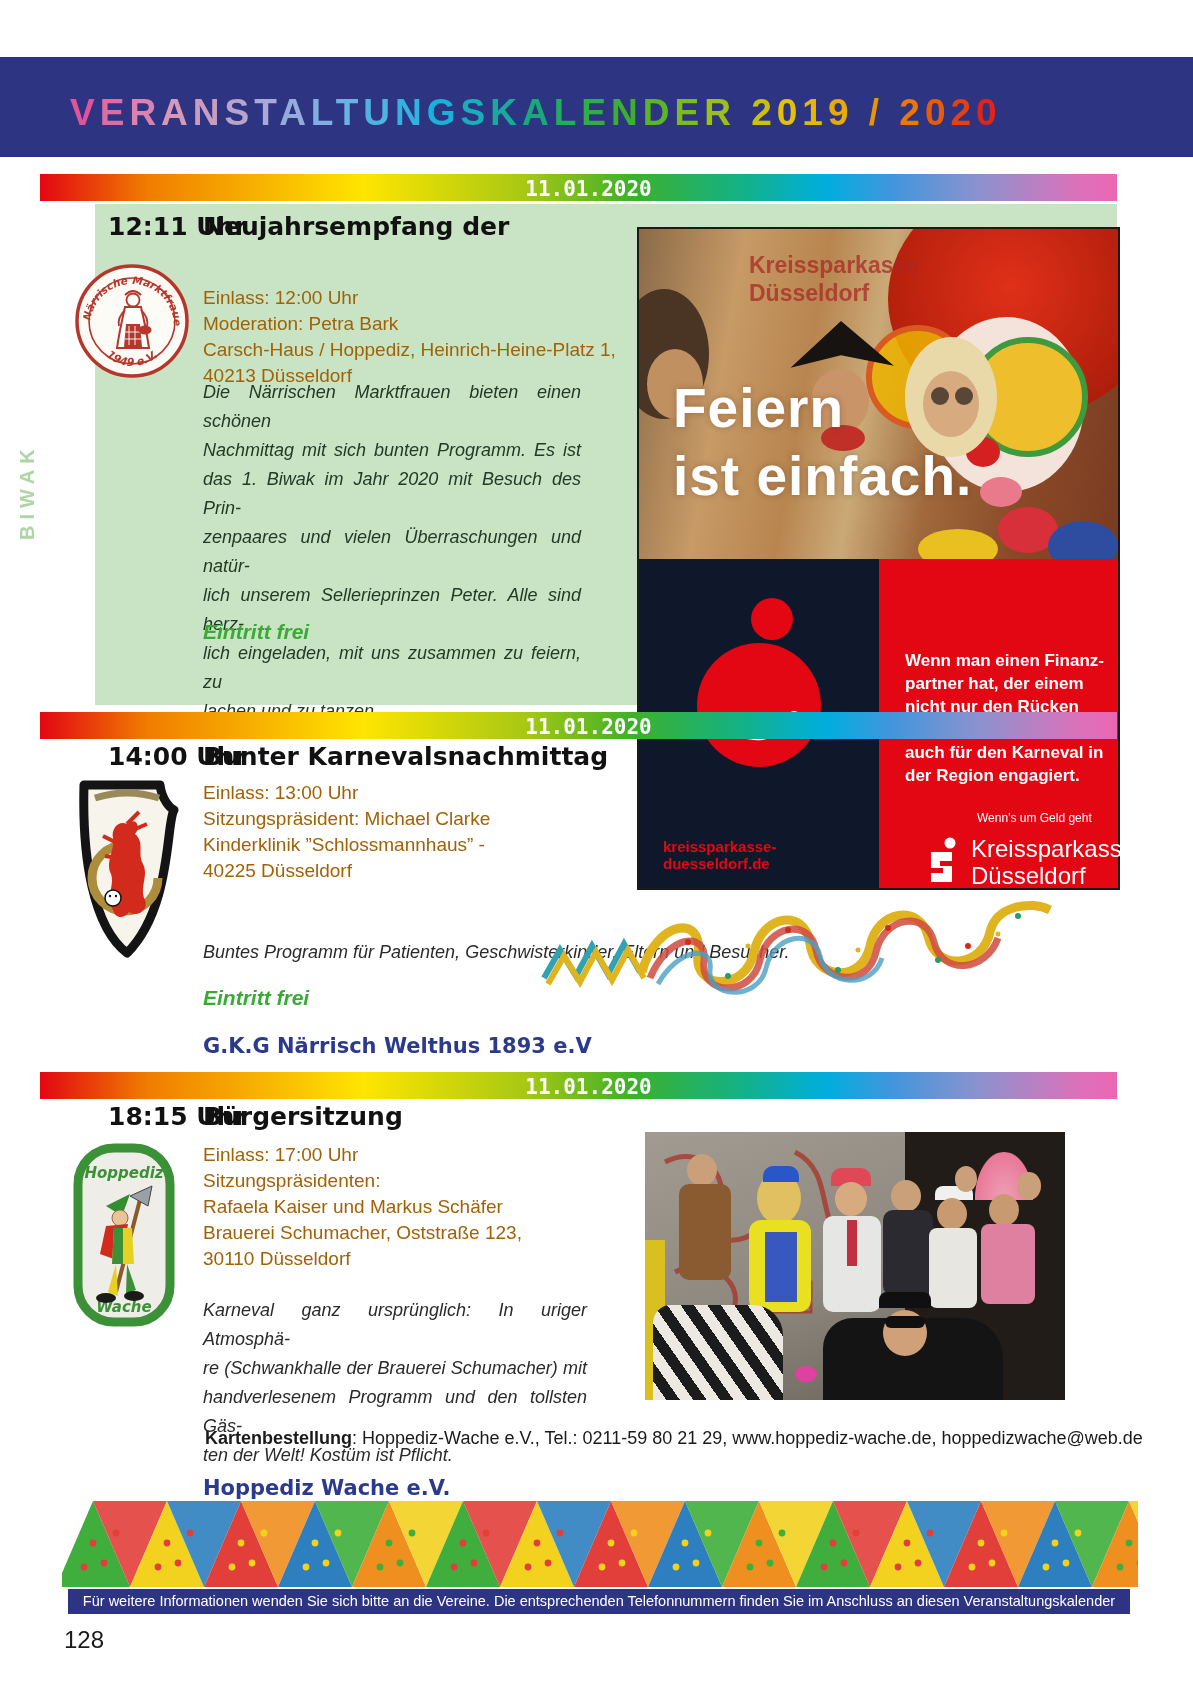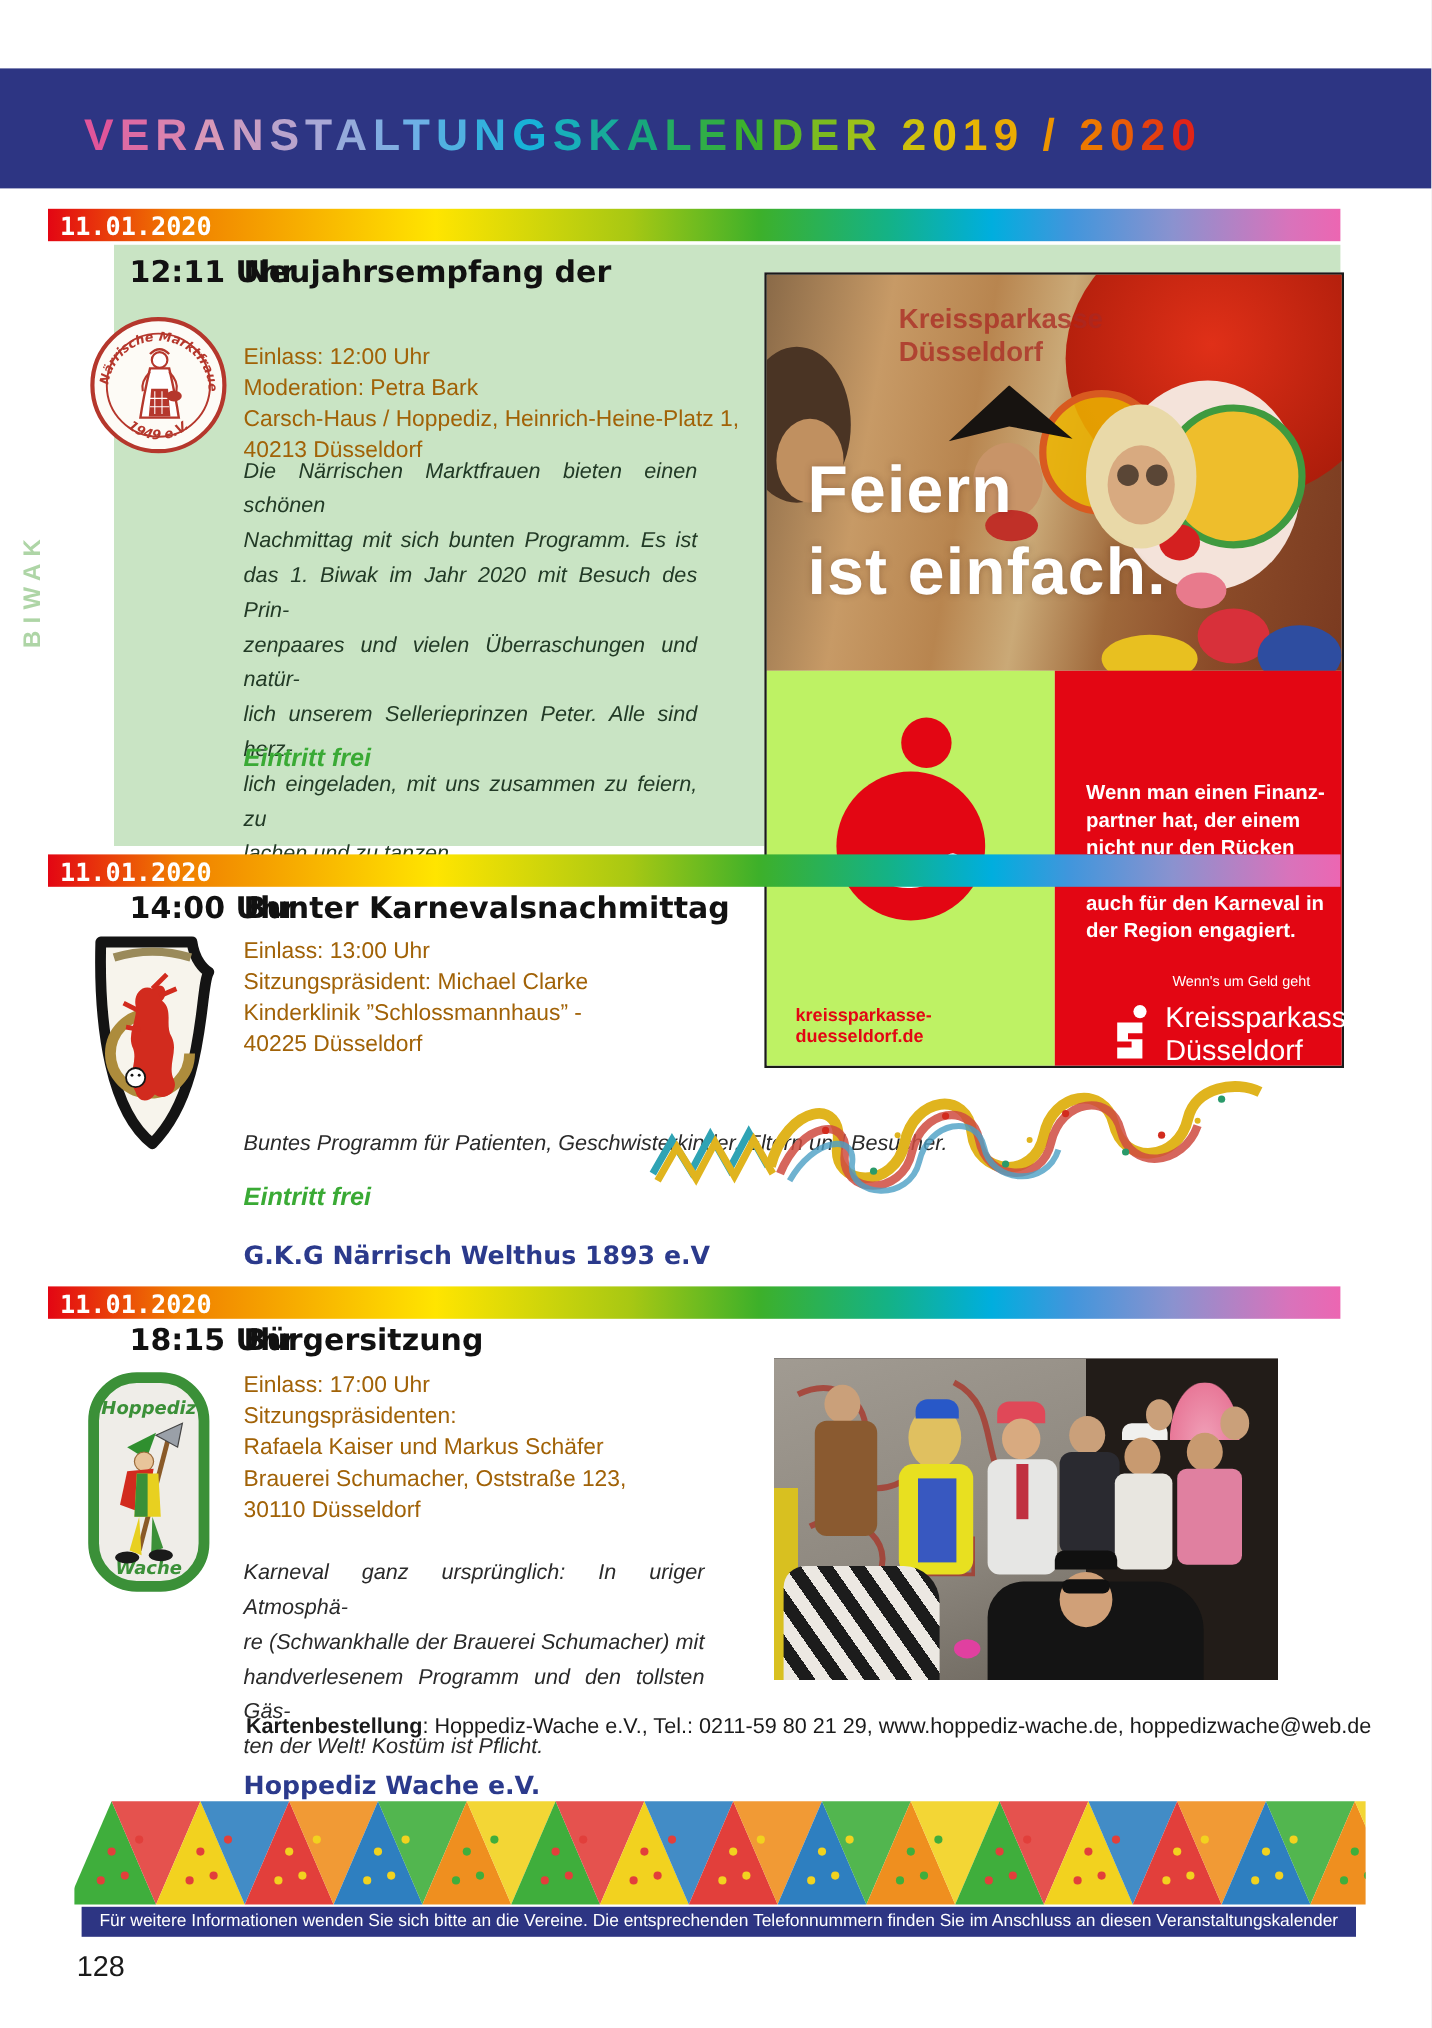--- a/index.html
+++ b/index.html
@@ -2,41 +2,41 @@
 <html><head>
 <meta charset="utf-8">
 <style>
   html,body{margin:0;padding:0;background:#e8e8e8;font-family:"Liberation Sans",sans-serif;}
   #page{position:relative;width:1193px;height:1690px;background:#fff;margin:0 auto;overflow:hidden;}
   .abs{position:absolute;}
   .headerbar{left:0;top:57px;width:1193px;height:100px;background:#2d3583;}
   .pagetitle{left:70px;top:92px;font-family:"Liberation Sans",sans-serif;font-weight:bold;font-size:37px;letter-spacing:5px;white-space:nowrap;}
   .sidelabel{left:16px;top:540px;transform:rotate(-90deg);transform-origin:0 0;width:150px;
     font-weight:bold;font-size:20px;letter-spacing:6px;color:#aed5a6;font-family:"Liberation Sans",sans-serif;}
-  .datebar{left:40px;width:1077px;height:27px;box-sizing:border-box;padding:3px 0 0 10px;
-    color:#fff;font-family:"DejaVu Sans Mono",monospace;font-weight:bold;font-size:21px;}
+  .datebar{left:40px;width:1077px;height:27px;box-sizing:border-box;padding:3px 0 0 20px;
+    color:#fff;font-family:"DejaVu Sans Mono",monospace;font-weight:bold;font-size:21px;text-align:center;}
   .greenpanel{left:95px;top:204px;width:1022px;height:501px;background:#c9e4c4;}
   .comic{font-family:"DejaVu Sans",sans-serif;font-weight:bold;color:#111;}
   .time{font-size:25px;}
   .evtitle{font-size:25px;line-height:34px;}
   .details{font-size:19px;line-height:26px;color:#a16207;}
   .details div{white-space:nowrap;}
   .desc{font-style:italic;font-size:18px;line-height:29px;color:#223a26;}
   .desc3{color:#2a2a2a;}
   .jline{text-align:justify;text-align-last:justify;}
   .admission{color:#3aaa35;font-weight:bold;font-style:italic;font-size:21px;font-family:"Liberation Sans",sans-serif;}
   .organizer{color:#2b3a8c;font-size:21px;}
   .adbox{left:637px;top:227px;width:483px;height:663px;border:2px solid #1a1a1a;box-sizing:border-box;background:#fff;}
   .adphoto{position:absolute;left:0;top:0;width:479px;height:330px;overflow:hidden;
     background:linear-gradient(100deg,#8a6a48 0%,#c79a66 20%,#b8854f 36%,#caa977 48%,#a06a3c 62%,#8a4a28 80%,#7a3a20 100%);}
   .blob{position:absolute;border-radius:50%;}
   .adsign{position:absolute;left:110px;top:22px;color:rgba(170,40,35,.75);font-weight:bold;font-size:23px;line-height:28px;}
   .adheadline{position:absolute;left:34px;color:#fff;font-weight:bold;font-size:55px;line-height:66px;letter-spacing:1px;text-shadow:0 0 6px rgba(80,40,20,.35);}
   .adpanels{position:absolute;left:0;top:330px;width:479px;height:329px;display:flex;}
-  .adwhite{position:relative;width:240px;height:329px;background:#bef264;}
+  .adwhite{position:relative;width:240px;height:329px;background:#0f172a;}
   .adred{position:relative;width:239px;height:329px;background:#e30613;}
   .admsg{position:absolute;left:26px;top:90px;color:#fff;font-weight:bold;font-size:17px;line-height:23px;white-space:nowrap;}
   .adslogan{position:absolute;left:98px;top:252px;color:#fff;font-size:12px;}
   .adbrand{position:absolute;left:92px;top:276px;color:#fff;font-size:24px;line-height:27px;font-weight:normal;}
   .adurl{position:absolute;left:24px;bottom:16px;color:#e30613;font-weight:bold;font-size:15px;}
   .photo3{left:645px;top:1132px;width:420px;height:268px;background:#221c18;overflow:hidden;}
   .footerbar{left:68px;top:1589px;width:1062px;height:25px;background:#2d3583;color:#fff;
     font-size:14.5px;text-align:center;box-sizing:border-box;padding-top:4px;}
   .pagenum{left:64px;top:1626px;font-size:24px;color:#1a1a1a;font-family:"Liberation Sans",sans-serif;}
   .ticketline{font-size:18px;color:#1a1a1a;white-space:nowrap;}

